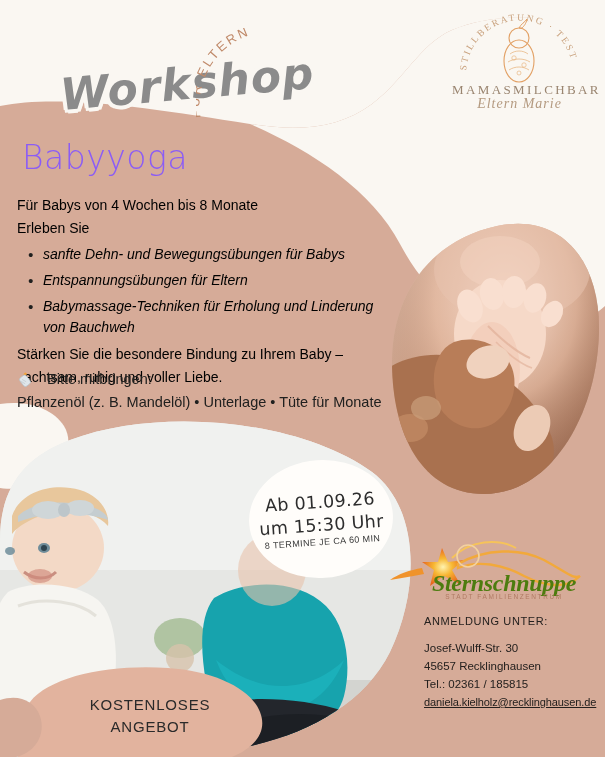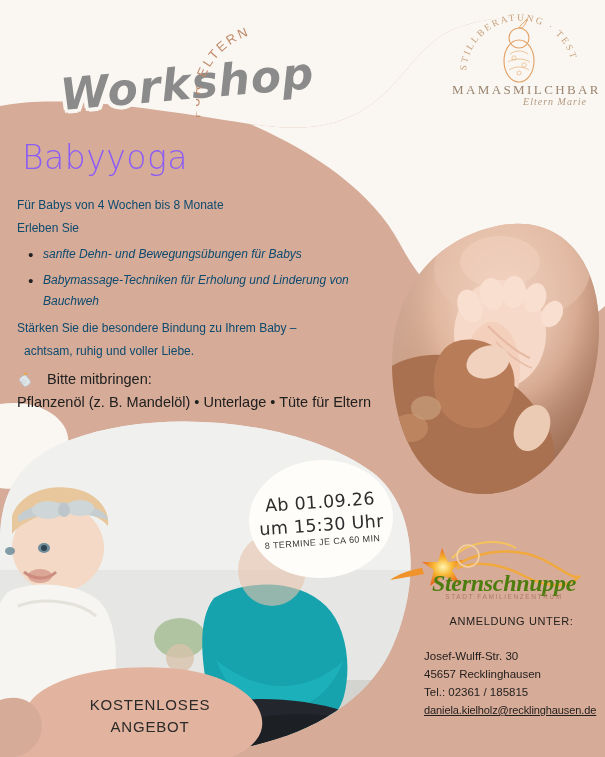--- a/index.html
+++ b/index.html
@@ -63,46 +63,46 @@
     left:0;top:68px;width:135px;
     text-align:center;
     font-family:"Liberation Serif",serif;
     font-size:13px;
     letter-spacing:2.4px;
     color:#9a8570;
   }
   .brand-sub{
     position:absolute;
     left:0;top:82px;width:135px;
-    text-align:right;
+    text-align:center;
     font-family:"Liberation Serif",serif;
     font-style:italic;
-    font-size:10px;
+    font-size:14px;
     letter-spacing:1px;
     color:#b49a80;
   }
 
   
   .headline{
     position:absolute;
     left:22px;top:138px;
     font-family:"DejaVu Sans",sans-serif;
     font-size:33px;
     font-weight:300;
     color:#8b5cf6;
     letter-spacing:.5px;
   }
   .body-copy{
     position:absolute;
     left:17px;top:194px;
     width:380px;
     font-family:"Liberation Sans",sans-serif;
-    font-size:12px;
+    font-size:14px;
     line-height:23px;
-    color:#0c4a6e;
+    color:#000000;
   }
   .body-copy .line{margin:0;}
   .bullets{
     margin:4px 0 2px 0;
     padding-left:26px;
     list-style:none;
     font-style:italic;
   }
   .bullets li{
     position:relative;
@@ -192,24 +192,23 @@
   .contact{
     position:absolute;
     left:424px;top:612px;
     width:175px;
     font-family:"Liberation Sans",sans-serif;
     font-size:11.5px;
     line-height:18px;
     color:#24201e;
   }
   .contact-head{
-    text-align:center;
     letter-spacing:.6px;
     font-size:11px;
-    margin-bottom:17px;
+    margin-bottom:9px;
   }
   .contact .row{white-space:nowrap;}
   .contact .mail-addr{font-size:11px;letter-spacing:-.1px;text-decoration:underline;}
 
   
   .free-note{
     position:absolute;
     left:55px;top:694px;
     width:190px;
     text-align:center;
@@ -396,41 +395,42 @@
     <div class="brand-sub">Eltern Marie</div>
   </div>
 
   <div class="headline">Babyyoga</div>
 
   <div class="body-copy">
     <p class="line">Für Babys von 4 Wochen bis 8 Monate</p>
     <p class="line">Erleben Sie</p>
     <ul class="bullets">
       <li>sanfte Dehn- und Bewegungsübungen für Babys</li>
+      <li>Entspannungsübungen für Eltern</li>
       <li>Babymassage-Techniken für Erholung und Linderung von Bauchweh</li>
     </ul>
     <div class="closing">
       <p class="line l1">Stärken Sie die besondere Bindung zu Ihrem Baby –</p>
       <p class="line l2">achtsam, ruhig und voller Liebe.</p>
     </div>
   </div>
 
   <div class="bring">
     <div class="bring-head">
       <span class="bottle-icon">
         <svg viewBox="0 0 16 16" width="16" height="16">
           <rect x="6.5" y="1" width="3.2" height="2.4" rx="1" fill="#f0a23a" transform="rotate(-38 8 2)"></rect>
           <rect x="4" y="3.6" width="8.2" height="10.5" rx="2.4" fill="#dfe6ea" stroke="#b7c2c8" stroke-width=".7" transform="rotate(-38 8 9)"></rect>
           <line x1="5.2" y1="7.4" x2="9.2" y2="9.8" stroke="#b7c2c8" stroke-width=".6"></line>
           <line x1="4.2" y1="9.4" x2="8.2" y2="11.8" stroke="#b7c2c8" stroke-width=".6"></line>
         </svg>
       </span>
       <span>Bitte mitbringen:</span>
     </div>
-    <div>Pflanzenöl (z. B. Mandelöl) • Unterlage • Tüte für Eltern</div>
+    <div>Pflanzenöl (z. B. Mandelöl) • Unterlage • Tüte für Monate</div>
   </div>
 
   <div class="date-badge">
     <div class="date-line1">Ab 01.09.26</div>
     <div class="date-line2">um 15:30 Uhr</div>
     <div class="date-line3">8 TERMINE JE CA 60 MIN</div>
   </div>
 
   <div class="stern-logo">
     <div class="stern-word">Sternschnuppe</div>

